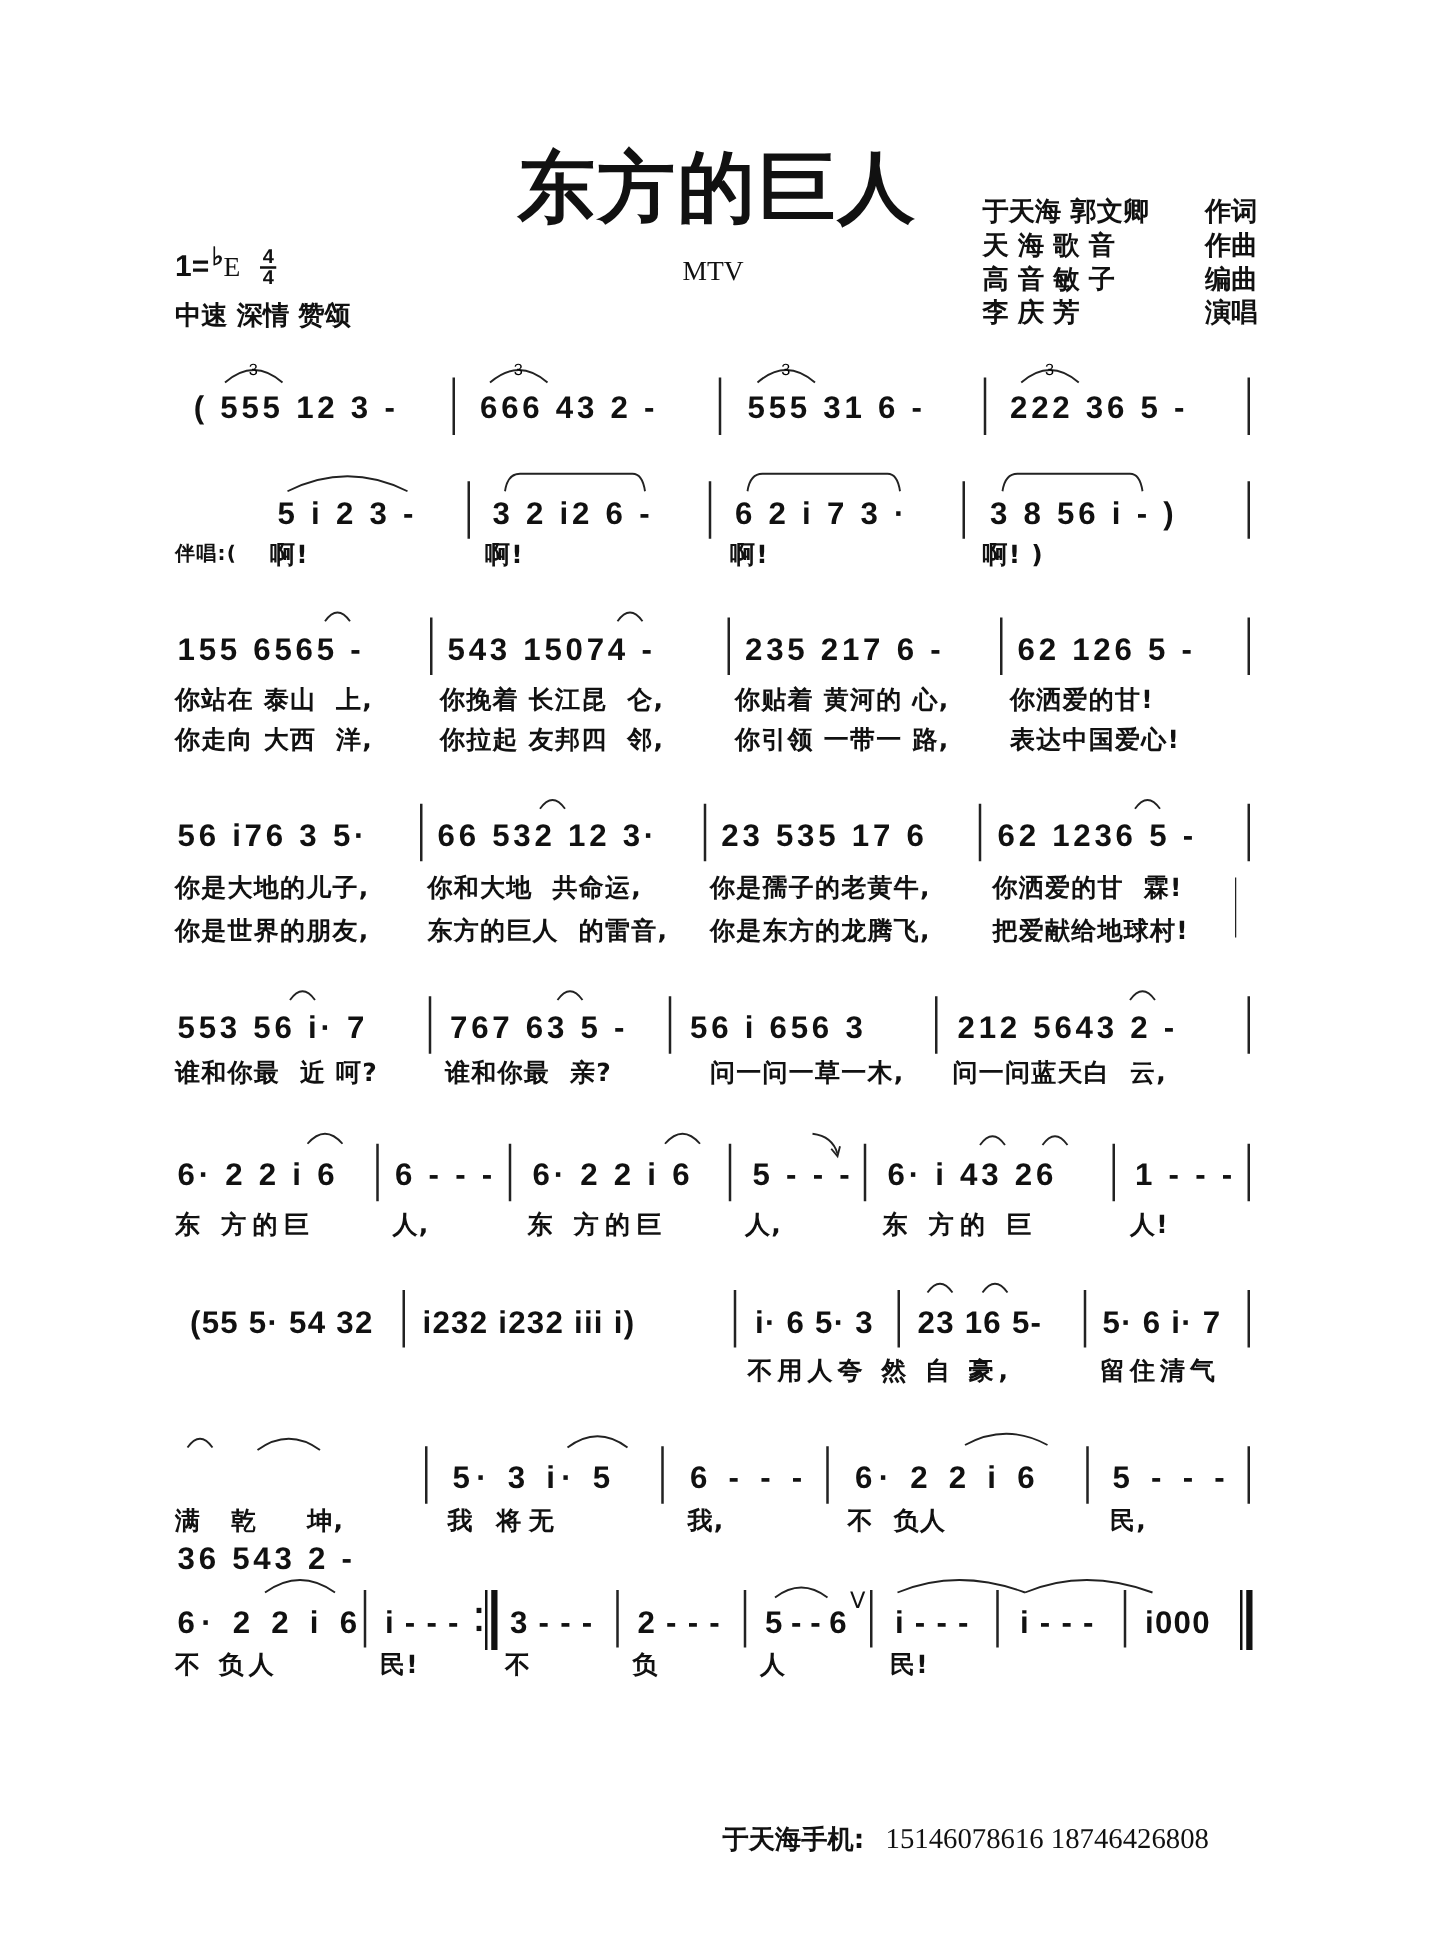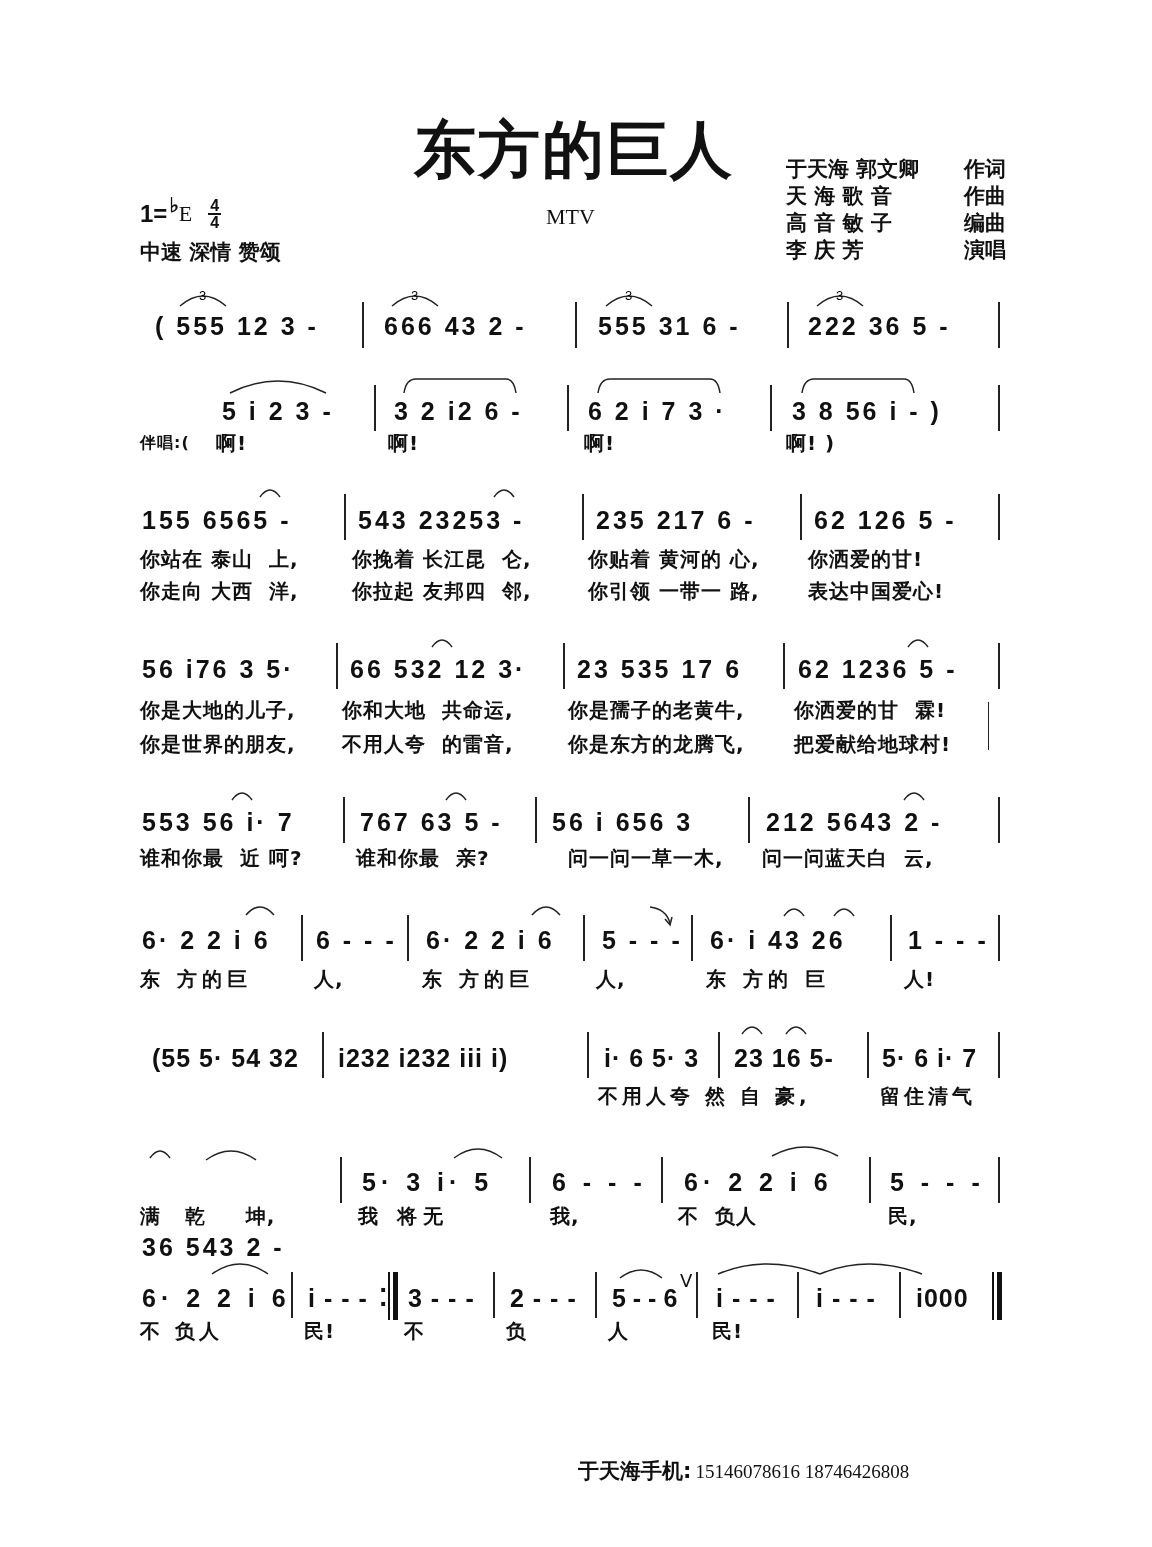--- a/index.html
+++ b/index.html
@@ -14,21 +14,21 @@
     .key .frac span:first-child { border-bottom:2px solid #111; padding:0 2px; }
     .tempo { left:140px; top:238px; font-size:21px; font-weight:bold; }
     .credits { left:786px; top:156px; font-size:21px; font-weight:bold; line-height:27px; }
     .credits div { display:flex; justify-content:space-between; width:220px; }
     .m { position:absolute; font-family:"Liberation Sans", sans-serif; font-weight:bold; font-size:25px; white-space:pre; letter-spacing:3px; }
     .bar { position:absolute; width:2px; background:#222; }
     .lyr { position:absolute; font-size:20px; font-weight:bold; white-space:pre; letter-spacing:1px; }
     .small { font-size:16px; }
     .dbl { position:absolute; width:5px; background:#111; }
     .footer { left:578px; top:1457px; font-size:21px; font-weight:bold; }
-    .footer .num { font-family:"Liberation Serif", serif; font-weight:normal; font-size:19px; margin-left:4px; }
+    .footer .num { font-family:"Liberation Serif", serif; font-weight:normal; font-size:23px; margin-left:17px; }
     svg.arc { position:absolute; overflow:visible; }
   </style>
 </head>
 <body>
 
 <div class="abs title">东方的巨人</div>
 <div class="abs mtv">MTV</div>
 
 <div class="abs key">
   <span>1=</span>
@@ -117,21 +117,21 @@
 
 <div>
   <svg class="arc" style="left:258px;top:487px" width="24" height="12">
       <path d="M2 10 Q12 -4 22 10" fill="none" stroke="#222" stroke-width="1.5"></path>
     </svg>
   <svg class="arc" style="left:492px;top:487px" width="24" height="12">
       <path d="M2 10 Q12 -4 22 10" fill="none" stroke="#222" stroke-width="1.5"></path>
     </svg>
   <div class="m" style="left:142px;top:506px">155 6565 -</div>
   <div class="bar" style="left:344px;top:494px;height:46px"></div>
-  <div class="m" style="left:358px;top:506px">543 23253 -</div>
+  <div class="m" style="left:358px;top:506px">543 15074 -</div>
   <div class="bar" style="left:582px;top:494px;height:46px"></div>
   <div class="m" style="left:596px;top:506px">235 217 6 -</div>
   <div class="bar" style="left:800px;top:494px;height:46px"></div>
   <div class="m" style="left:814px;top:506px">62 126 5 -</div>
   <div class="bar" style="left:998px;top:494px;height:46px"></div>
   <div class="lyr" style="left:140px;top:546px">你站在 泰山  上,</div>
   <div class="lyr" style="left:352px;top:546px">你挽着 长江昆  仑,</div>
   <div class="lyr" style="left:588px;top:546px">你贴着 黄河的 心,</div>
   <div class="lyr" style="left:808px;top:546px">你洒爱的甘!</div>
   <div class="lyr" style="left:140px;top:578px">你走向 大西  洋,</div>
@@ -153,21 +153,21 @@
   <div class="bar" style="left:563px;top:643px;height:46px"></div>
   <div class="m" style="left:577px;top:655px">23 535 17 6</div>
   <div class="bar" style="left:783px;top:643px;height:46px"></div>
   <div class="m" style="left:798px;top:655px">62 1236 5 -</div>
   <div class="bar" style="left:998px;top:643px;height:46px"></div>
   <div class="lyr" style="left:140px;top:697px">你是大地的儿子,</div>
   <div class="lyr" style="left:342px;top:697px">你和大地  共命运,</div>
   <div class="lyr" style="left:568px;top:697px">你是孺子的老黄牛,</div>
   <div class="lyr" style="left:794px;top:697px">你洒爱的甘  霖!</div>
   <div class="lyr" style="left:140px;top:731px">你是世界的朋友,</div>
-  <div class="lyr" style="left:342px;top:731px">不用人夸  的雷音,</div>
+  <div class="lyr" style="left:342px;top:731px">东方的巨人  的雷音,</div>
   <div class="lyr" style="left:568px;top:731px">你是东方的龙腾飞,</div>
   <div class="lyr" style="left:794px;top:731px">把爱献给地球村!</div>
   <div class="bar" style="left:988px;top:702px;width:1px;height:48px"></div>
 </div>
 
 <div>
   <svg class="arc" style="left:230px;top:790px" width="24" height="12">
       <path d="M2 10 Q12 -4 22 10" fill="none" stroke="#222" stroke-width="1.5"></path>
     </svg>
   <svg class="arc" style="left:444px;top:790px" width="24" height="12">

